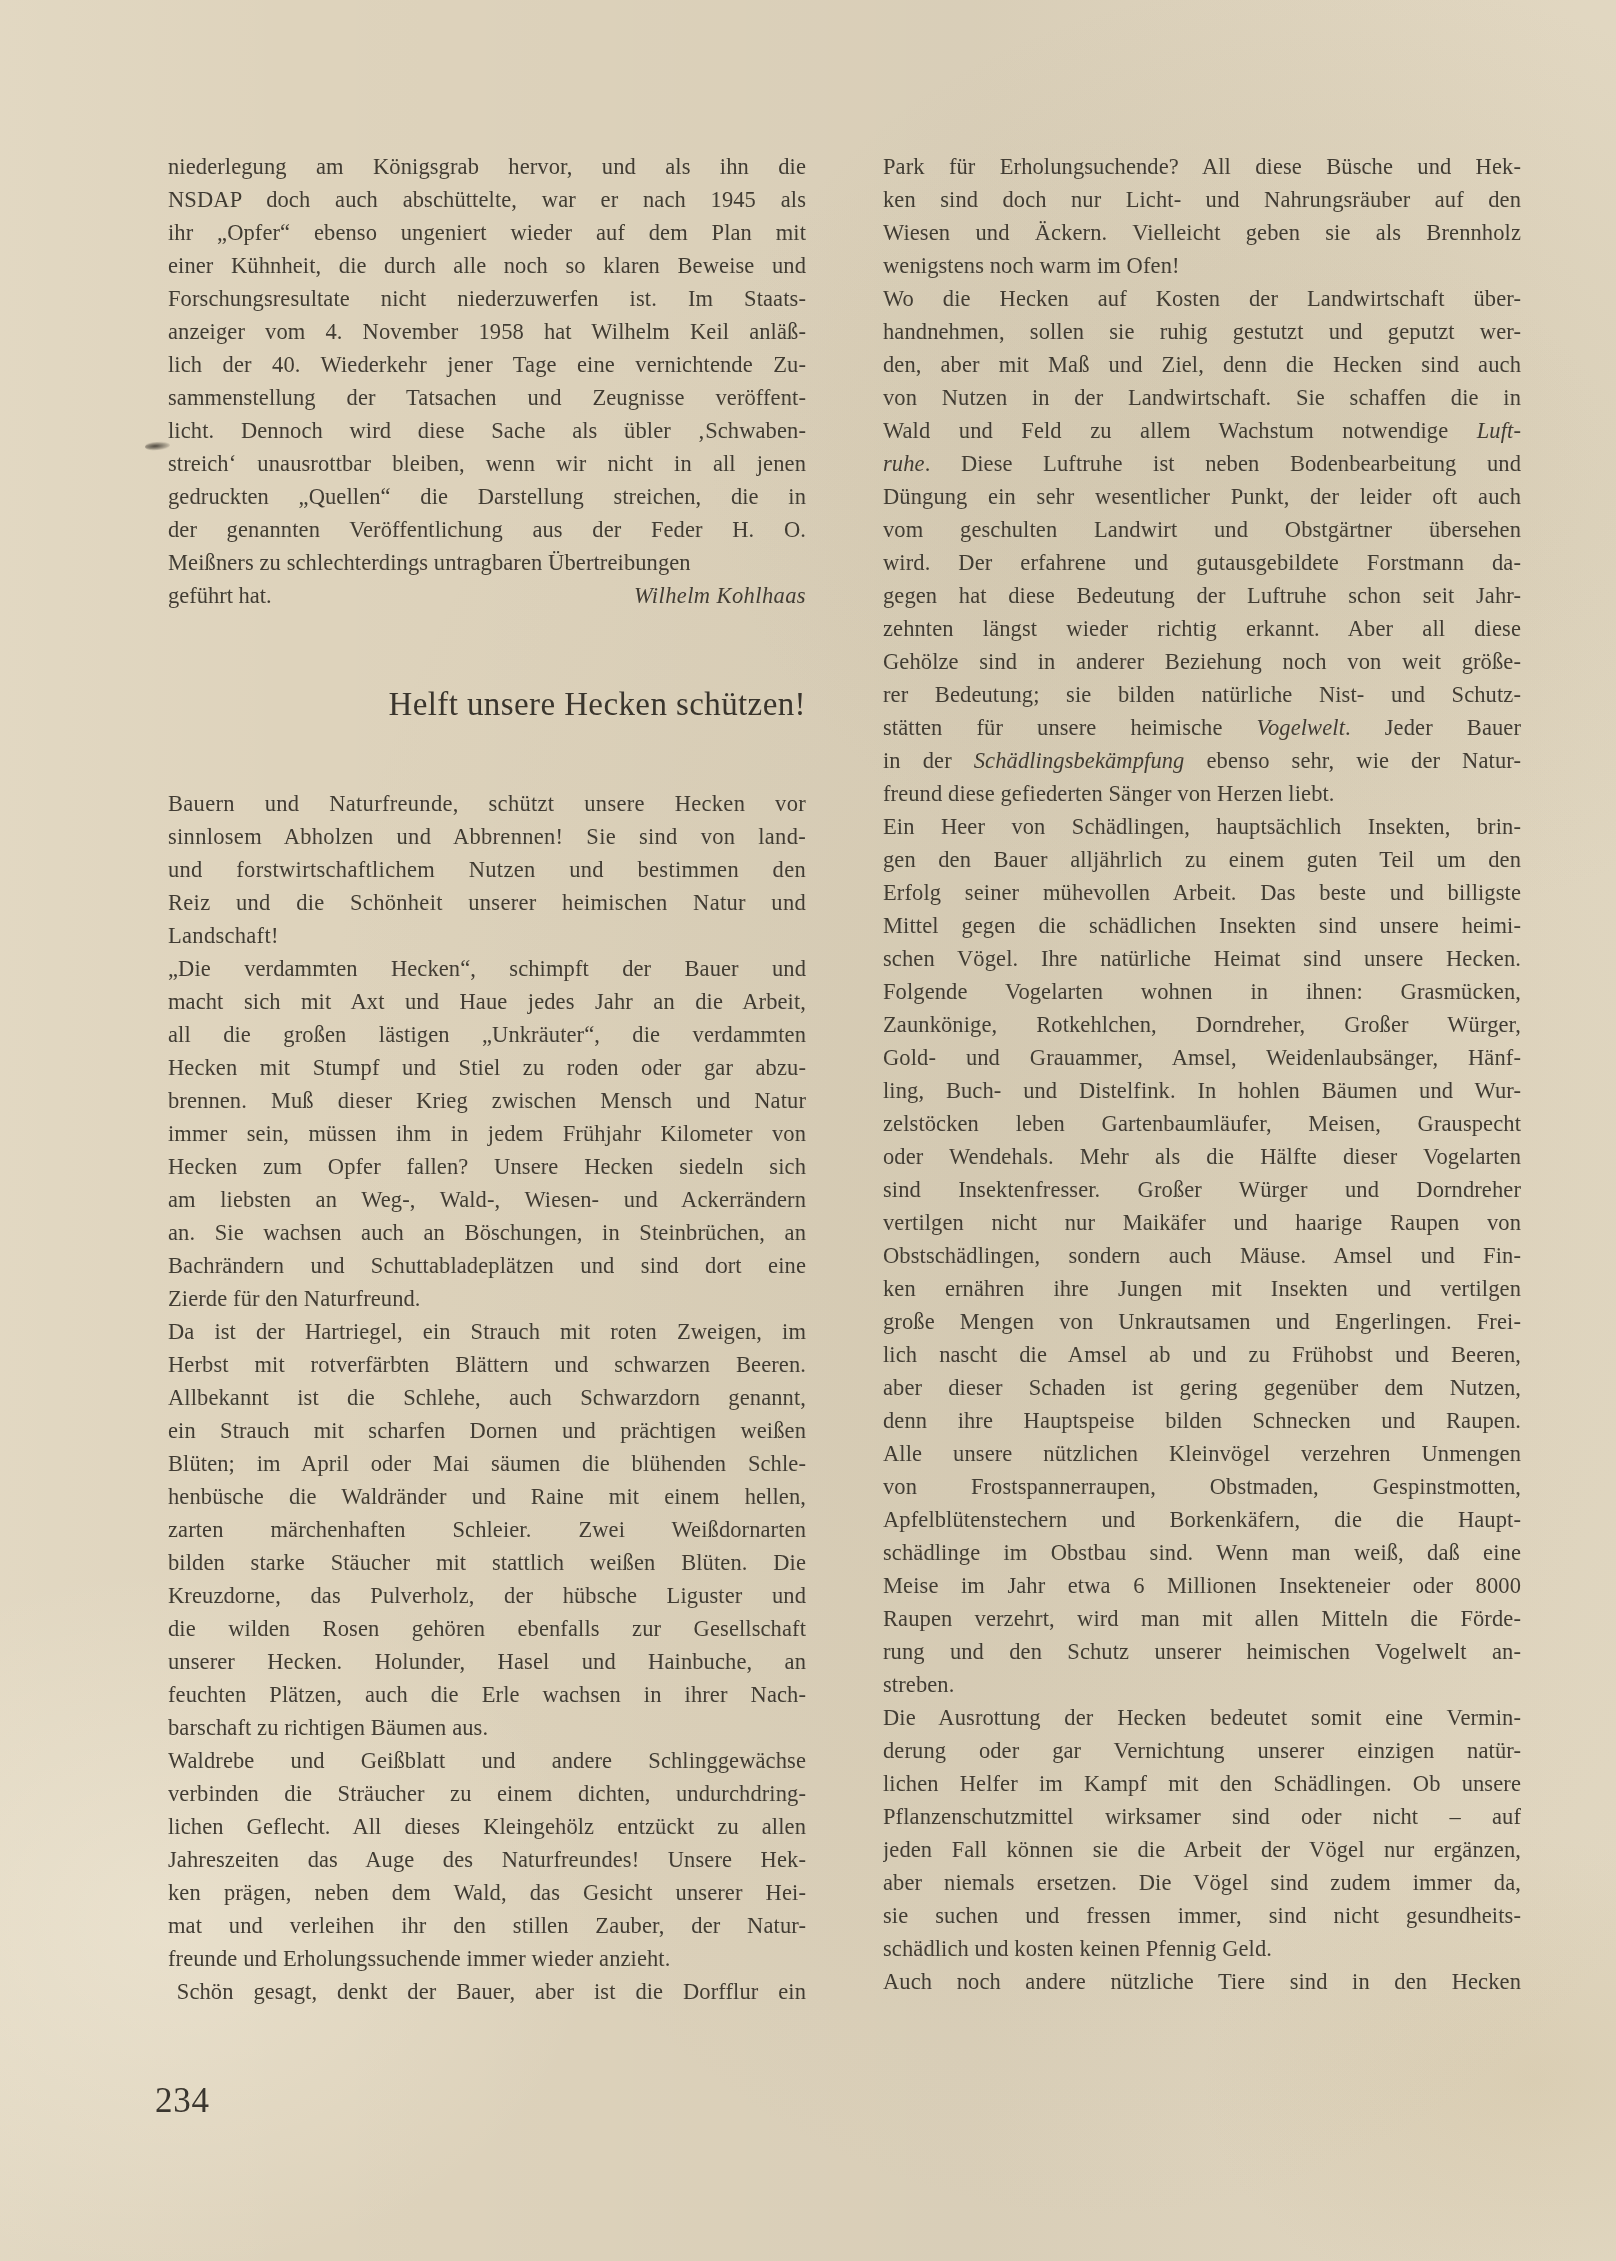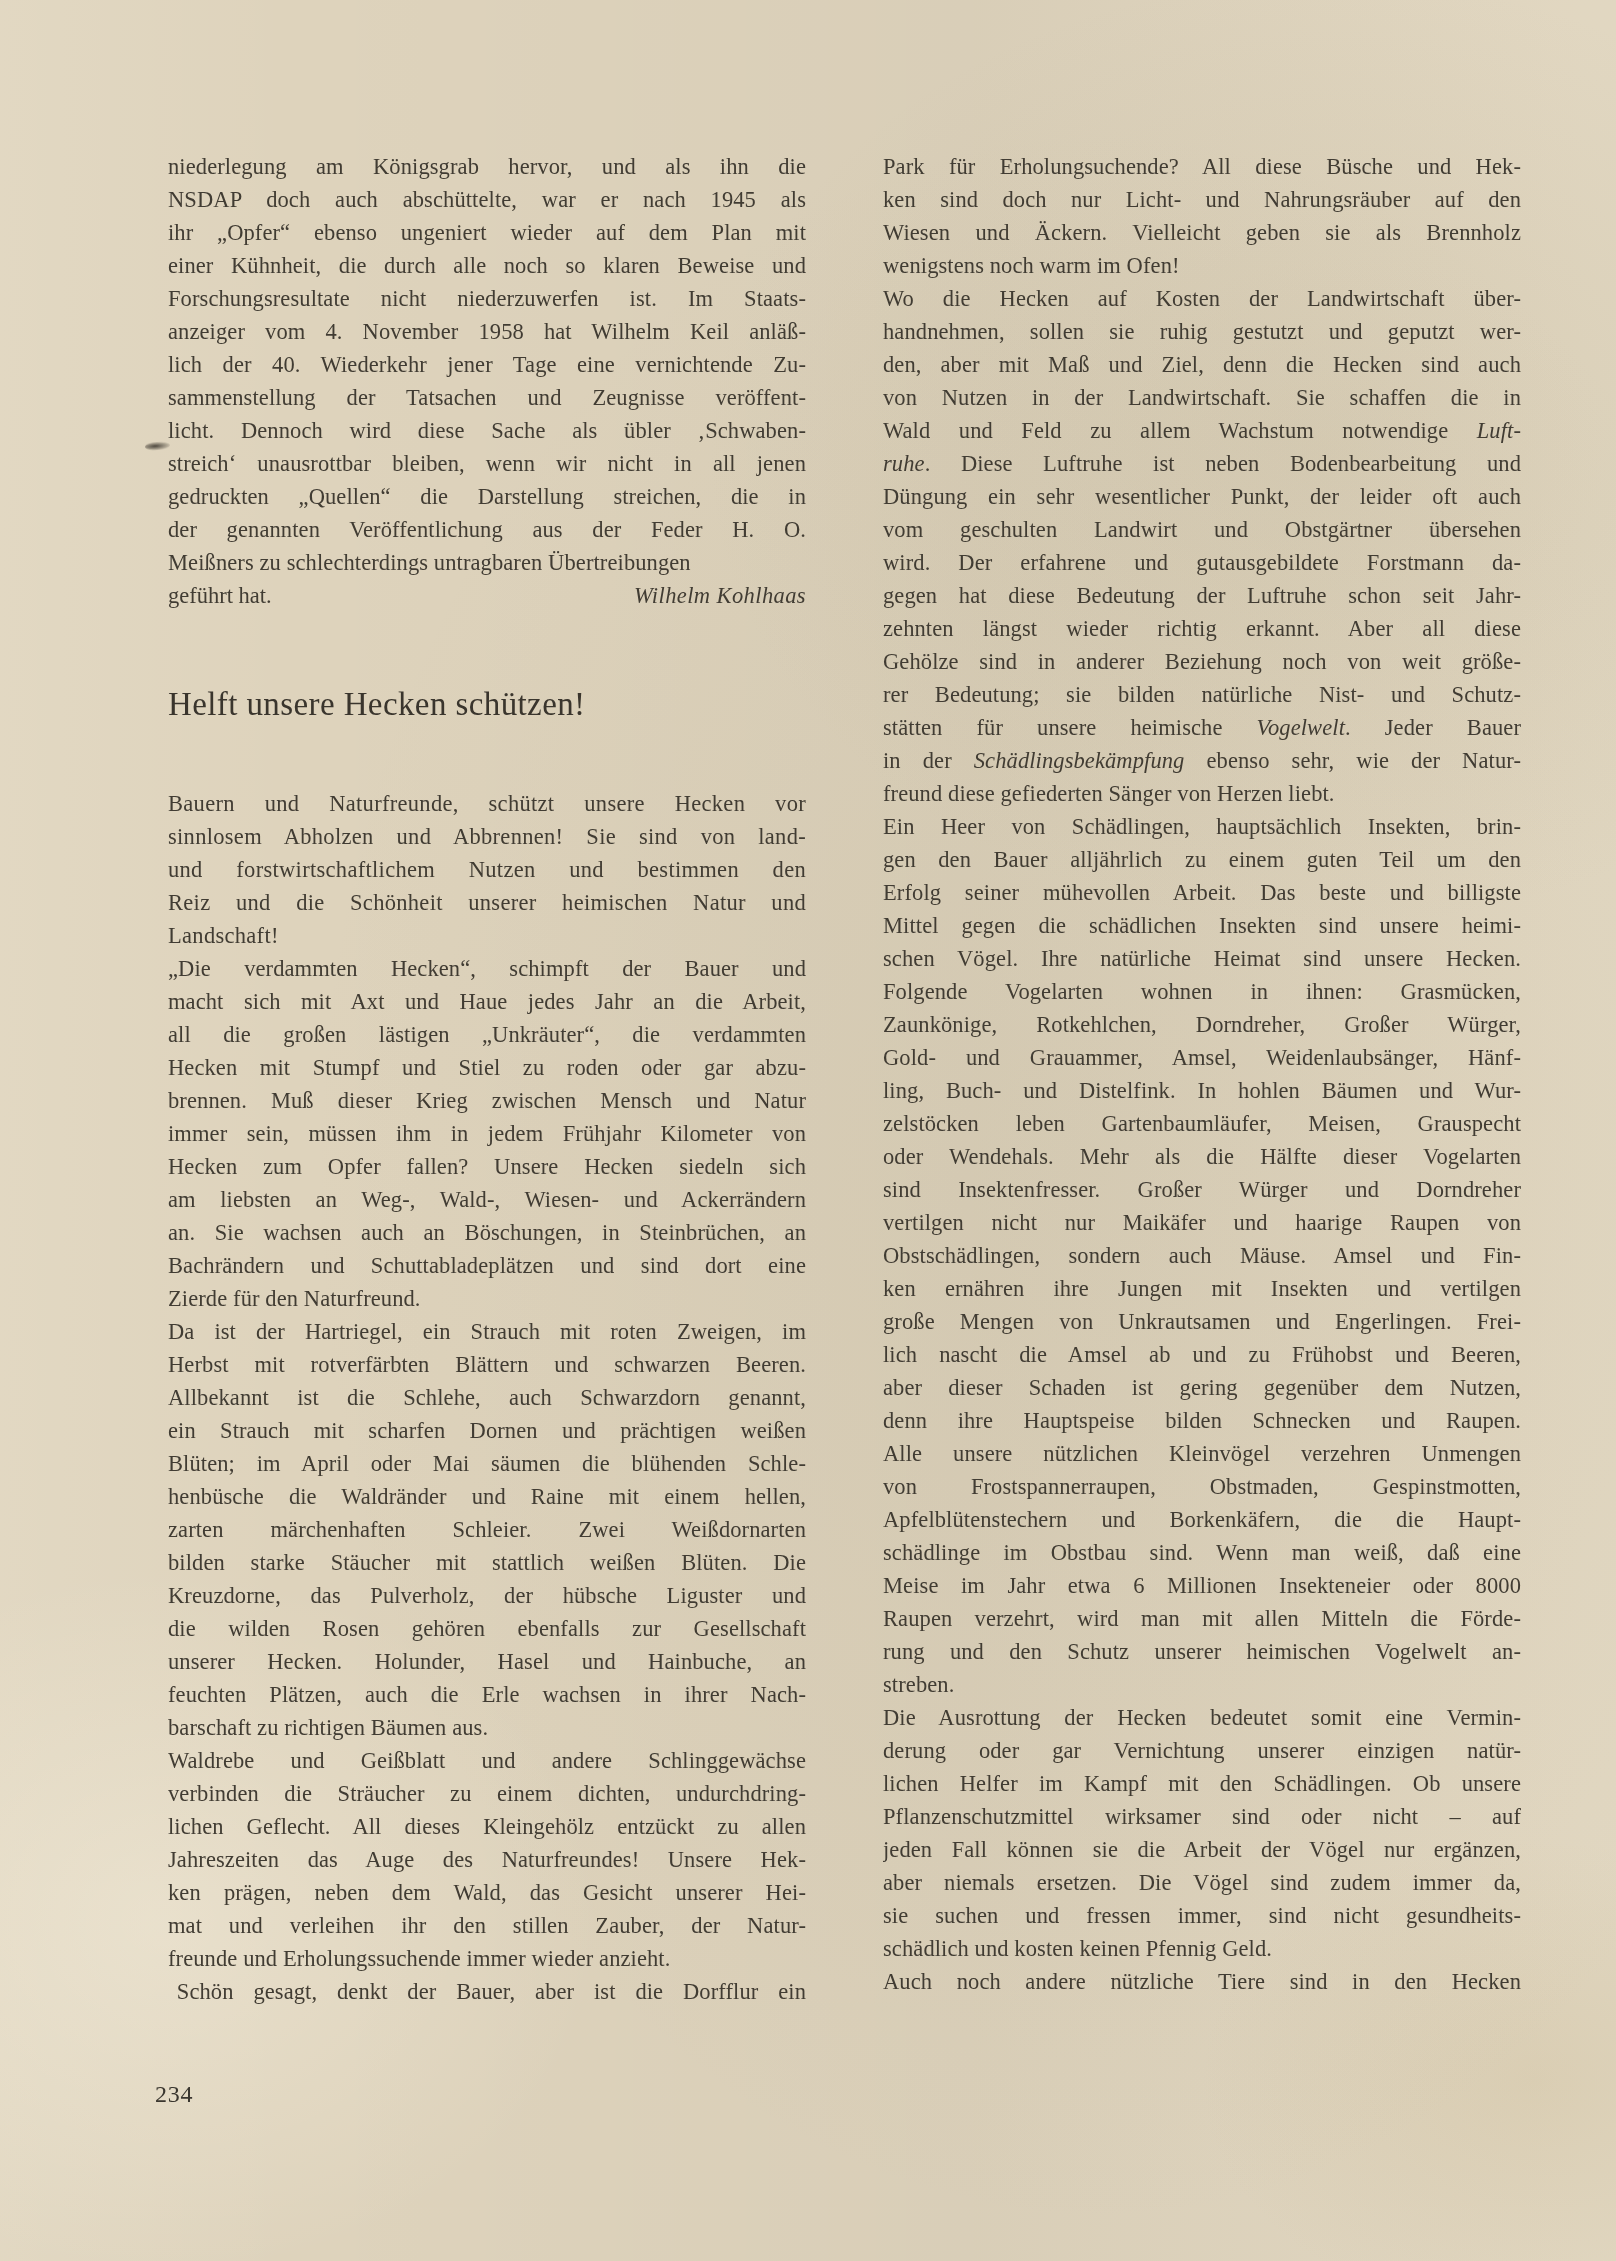--- a/index.html
+++ b/index.html
@@ -43,30 +43,30 @@
     display:flex;
     justify-content:space-between;
     align-items:baseline;
   }
   .sig-line .sig { font-style:italic; letter-spacing:0.4px; }
   .heading {
     margin:72px 0 62px 0;
     font-size:33px;
     line-height:41px;
     font-weight:normal;
-    text-align:left;
+    text-align:right;
     letter-spacing:0.4px;
     color:#3a352d;
   }
   .intro .line { letter-spacing:0.3px; }
   .page-number {
     position:absolute;
     left:155px;
     top:2081px;
-    font-size:24px;
+    font-size:35px;
     color:#3a362f;
     letter-spacing:0.7px;
   }
   .ink-mark {
     position:absolute;
     left:145px;
     top:442px;
     width:25px;
     height:8px;
     border-radius:50%;

